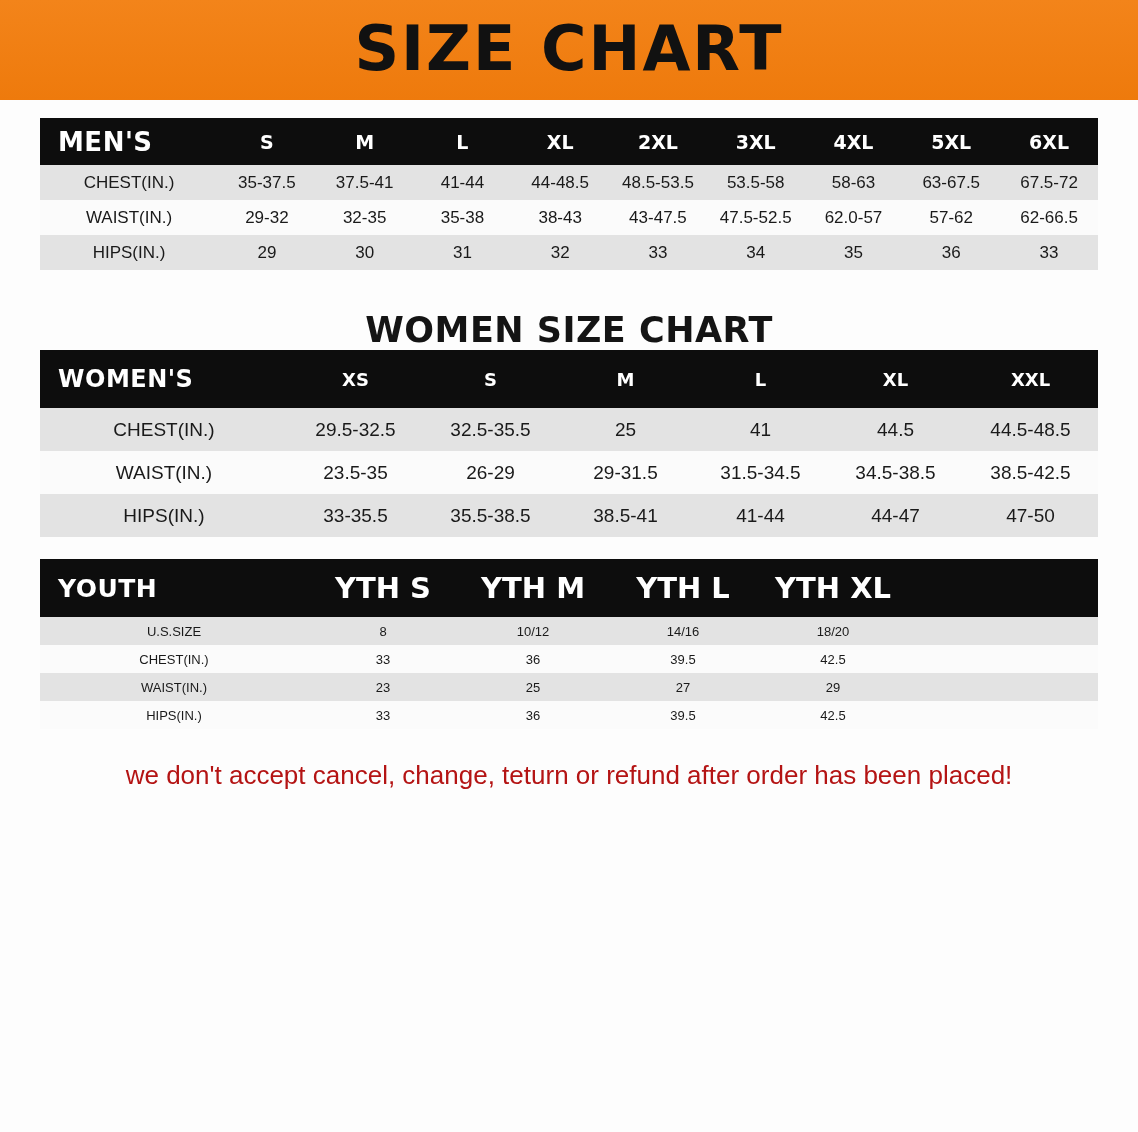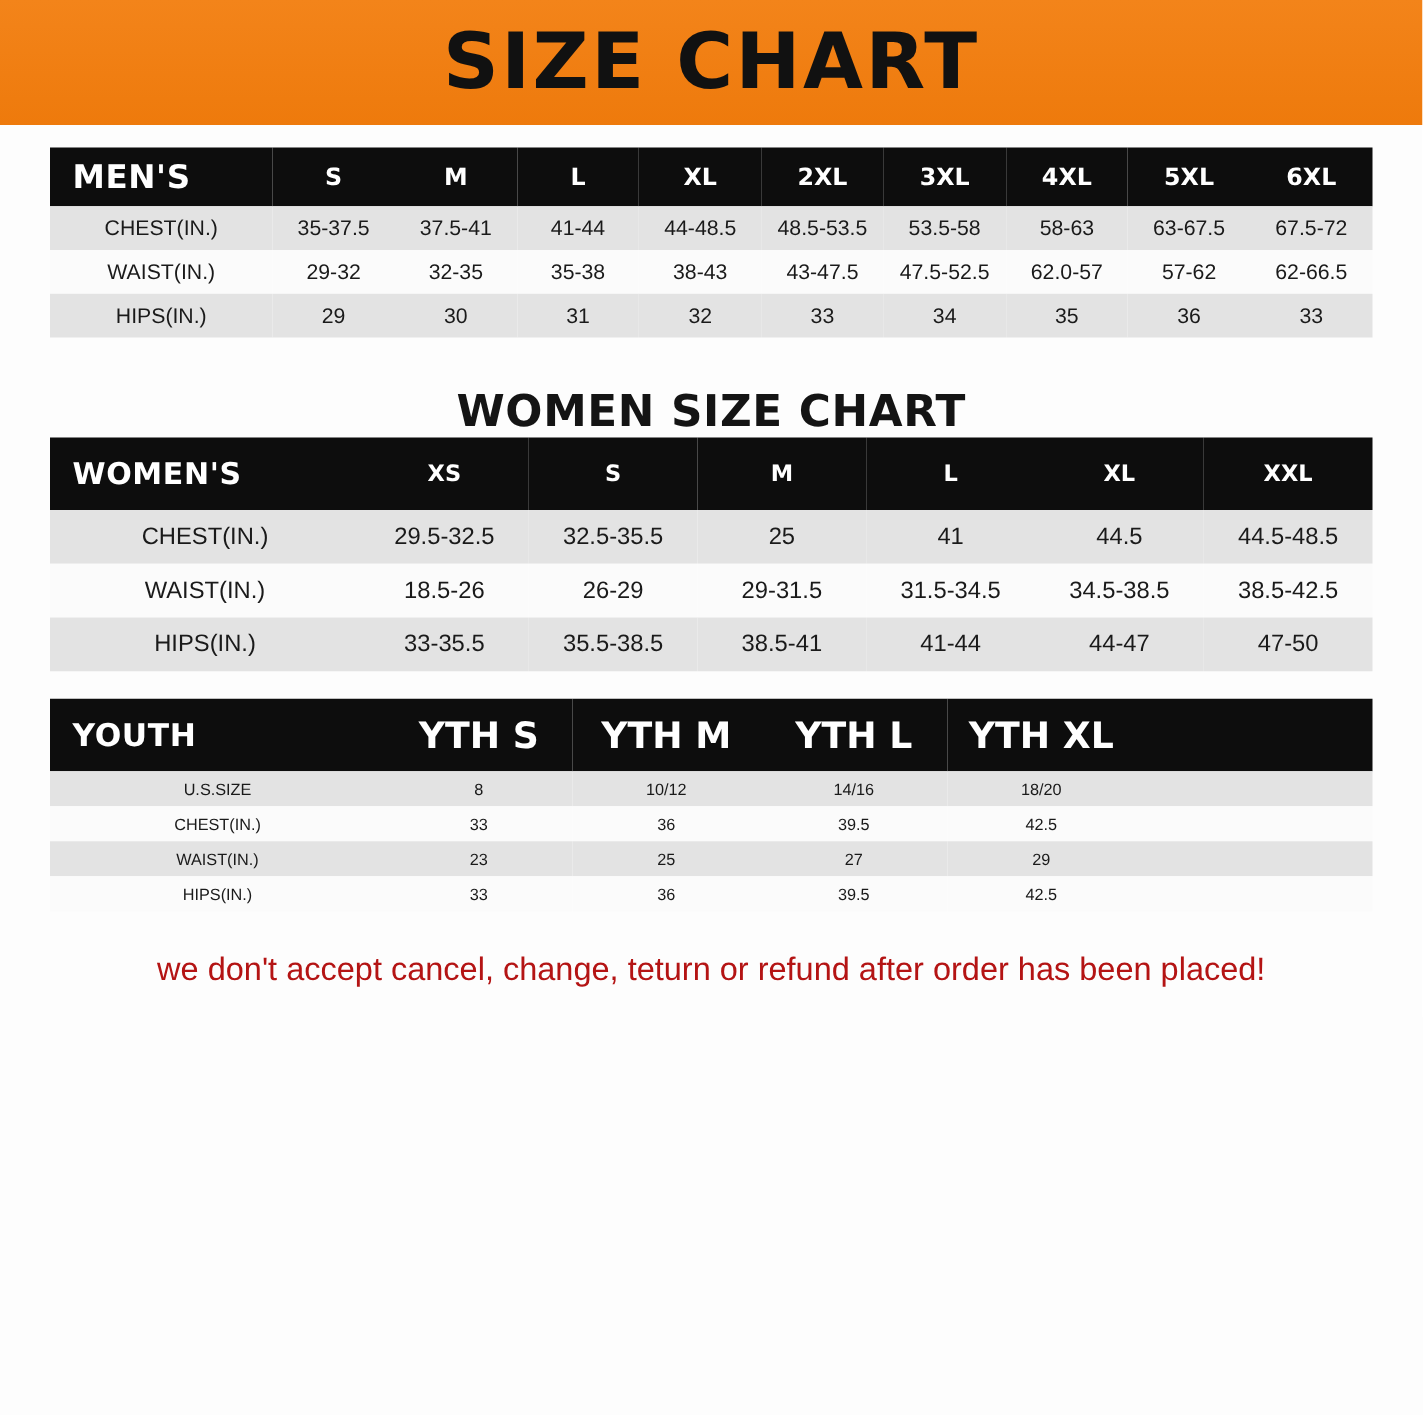--- a/index.html
+++ b/index.html
@@ -197,21 +197,21 @@
           <td class="rowlabel">CHEST(IN.)</td>
           <td>29.5-32.5</td>
           <td>32.5-35.5</td>
           <td>25</td>
           <td>41</td>
           <td>44.5</td>
           <td>44.5-48.5</td>
         </tr>
         <tr class="even">
           <td class="rowlabel">WAIST(IN.)</td>
-          <td>18.5-26</td>
+          <td>23.5-35</td>
           <td>26-29</td>
           <td>29-31.5</td>
           <td>31.5-34.5</td>
           <td>34.5-38.5</td>
           <td>38.5-42.5</td>
         </tr>
         <tr class="odd">
           <td class="rowlabel">HIPS(IN.)</td>
           <td>33-35.5</td>
           <td>35.5-38.5</td>

